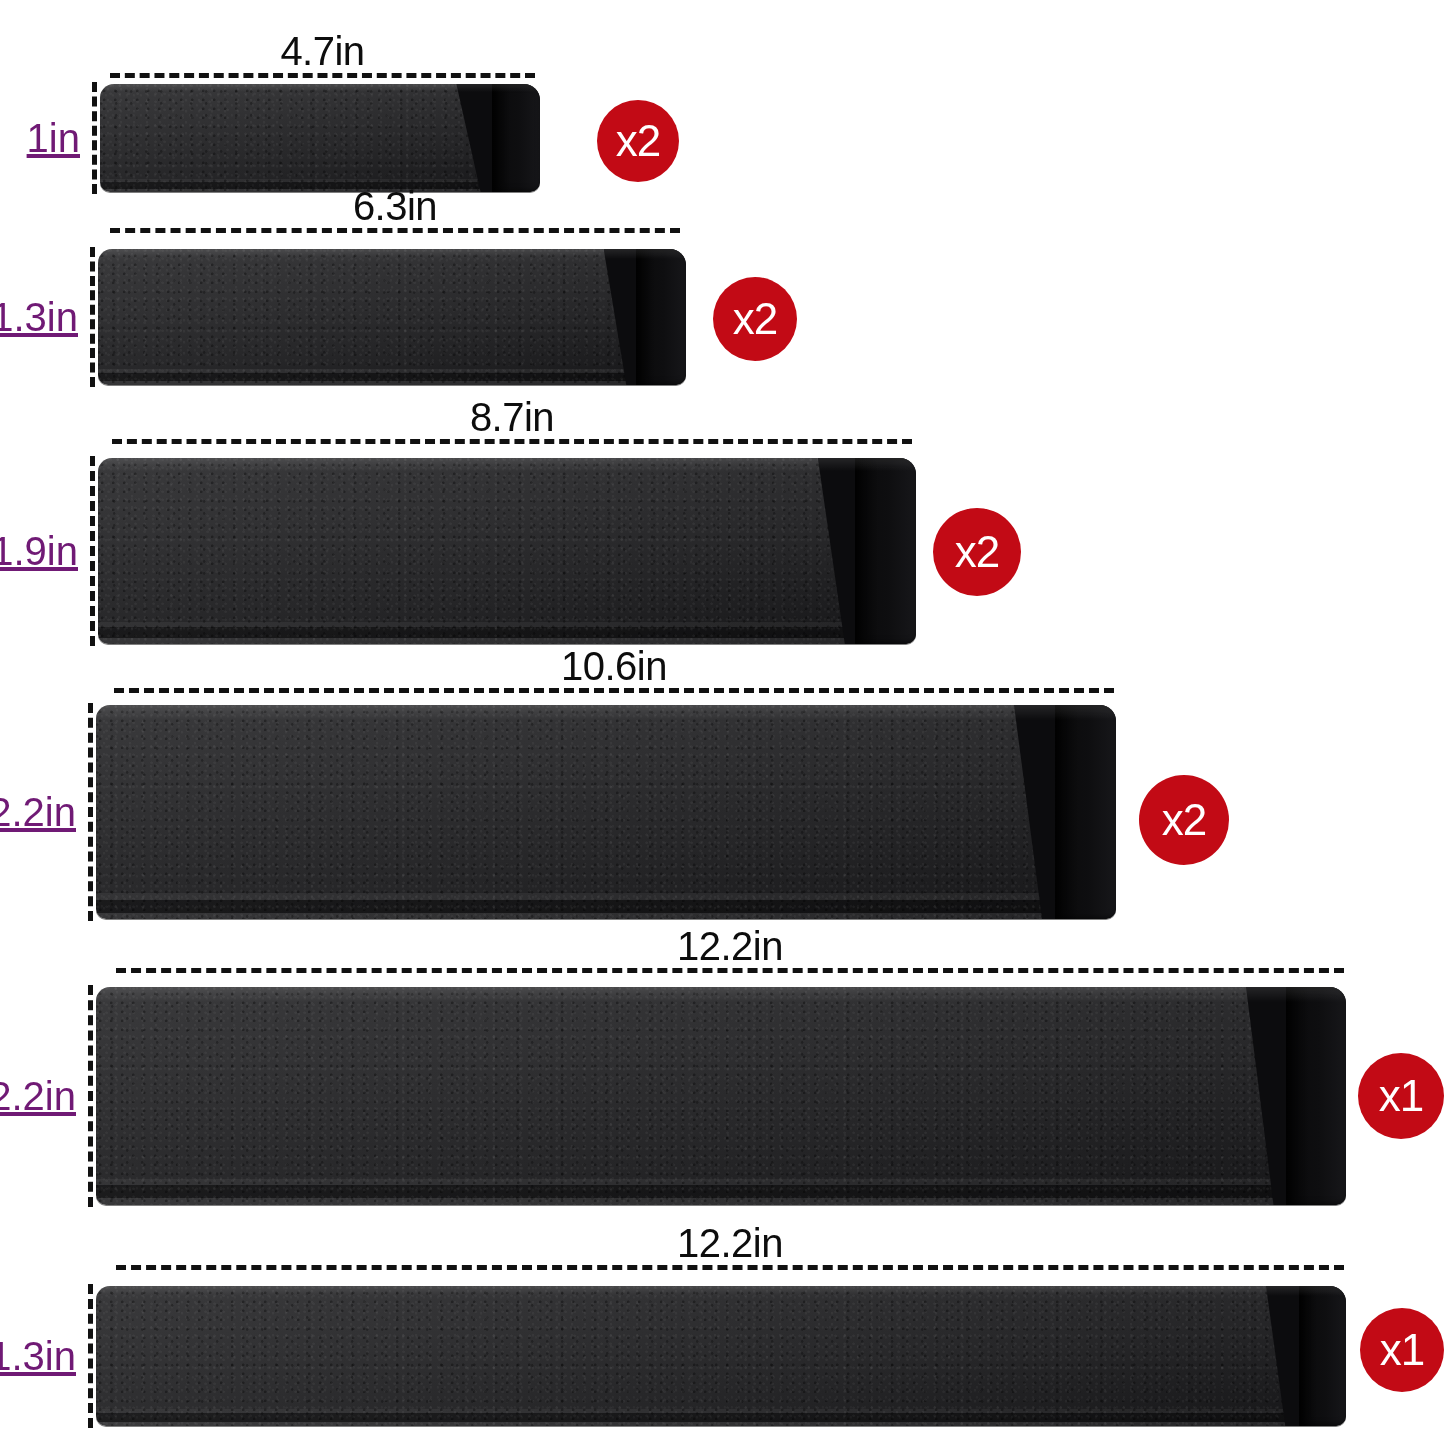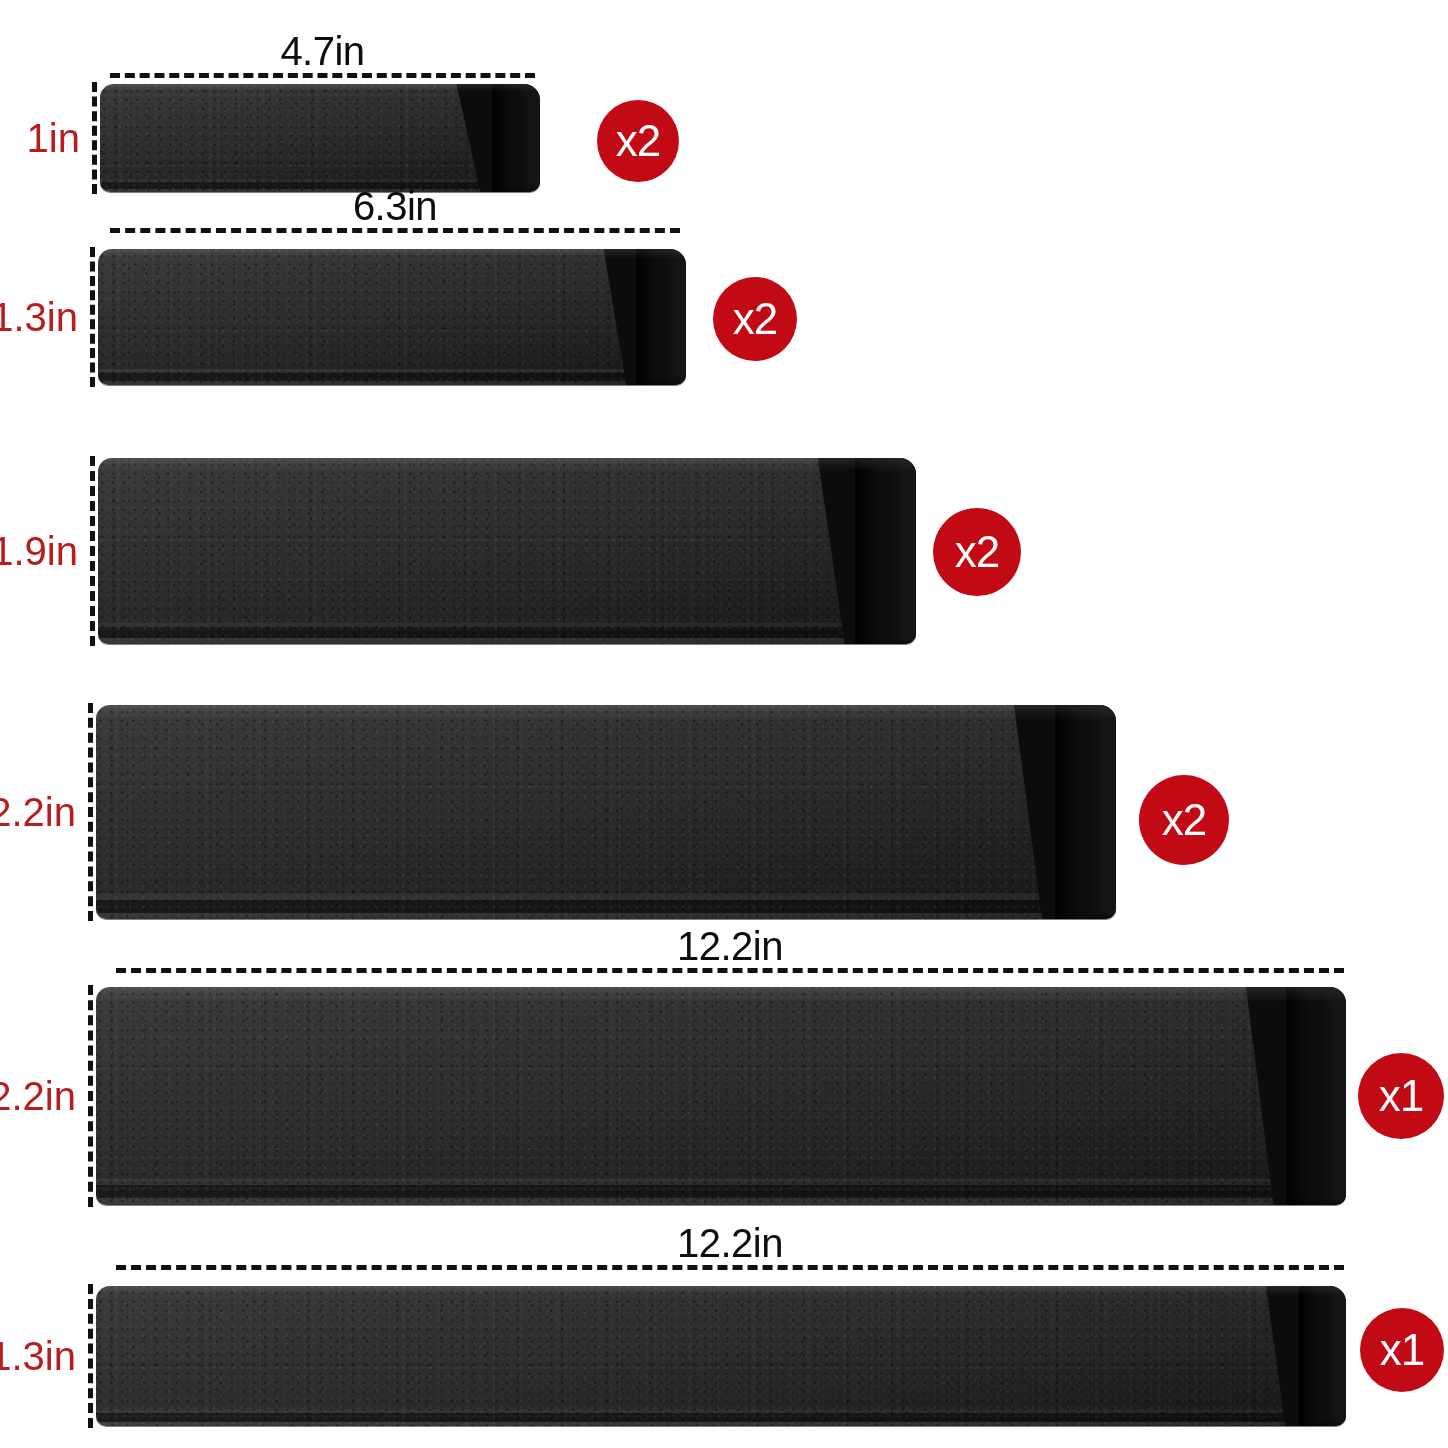--- a/index.html
+++ b/index.html
@@ -34,24 +34,25 @@
   .dim-left-line{
     position:absolute;top:0;left:0;width:0;height:100%;
     border-left:5px dashed #111;
   }
   .dim-left-label{
     position:absolute;
     right:100%;
     top:50%;
     transform:translateY(-50%);
     margin-right:12px;
-    color:#b91c1c;
+    color:#701a75;
     font-size:40px;
     line-height:1;
     white-space:nowrap;
+    text-decoration:underline;
   }
 
   
   .sheath{
     position:absolute;
     border-radius:14px 16px 10px 10px;
     background:
       
       linear-gradient(to top, rgba(255,255,255,0.07) 0 3%, rgba(0,0,0,0.35) 3% 9%, rgba(255,255,255,0.05) 9% 12%, rgba(0,0,0,0) 12% 100%),
       
@@ -153,36 +154,44 @@
       <div class="slot" style="left:91.5%;width:8.5%;">
         <div class="slot-inner"></div>
       </div>
     </div>
     <div class="badge" style="left:713px;top:82px;width:84px;height:84px;">
       <span>x2</span>
     </div>
   </div>
 
   <div class="row" style="left:0;top:398px;width:1448px;height:265px;">
+    <div class="dim-top" style="left:112px;top:8px;width:800px;height:38px;">
+      <div class="dim-top-label">8.7in</div>
+      <div class="dim-top-line"></div>
+    </div>
     <div style="position:absolute;left:90px;top:58px;height:190px;width:0;">
       <div class="dim-left-line"></div>
       <div class="dim-left-label">1.9in</div>
     </div>
     <div class="sheath" style="left:98px;top:60px;width:818px;height:186px;">
       <div class="slot-lip" style="left:88%;width:6%;"></div>
       <div class="slot" style="left:92.5%;width:7.5%;">
         <div class="slot-inner"></div>
       </div>
     </div>
     <div class="badge" style="left:933px;top:110px;width:88px;height:88px;">
       <span>x2</span>
     </div>
   </div>
 
   <div class="row" style="left:0;top:655px;width:1448px;height:285px;">
+    <div class="dim-top" style="left:114px;top:0px;width:1000px;height:38px;">
+      <div class="dim-top-label">10.6in</div>
+      <div class="dim-top-line"></div>
+    </div>
     <div style="position:absolute;left:88px;top:48px;height:218px;width:0;">
       <div class="dim-left-line"></div>
       <div class="dim-left-label">2.2in</div>
     </div>
     <div class="sheath" style="left:96px;top:50px;width:1020px;height:214px;">
       <div class="slot-lip" style="left:90%;width:5%;"></div>
       <div class="slot" style="left:94%;width:6%;">
         <div class="slot-inner"></div>
       </div>
     </div>

